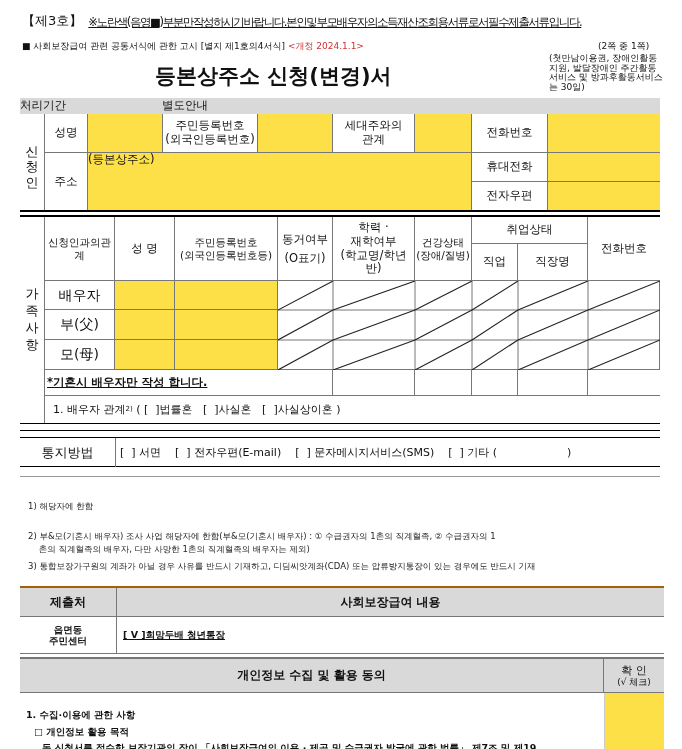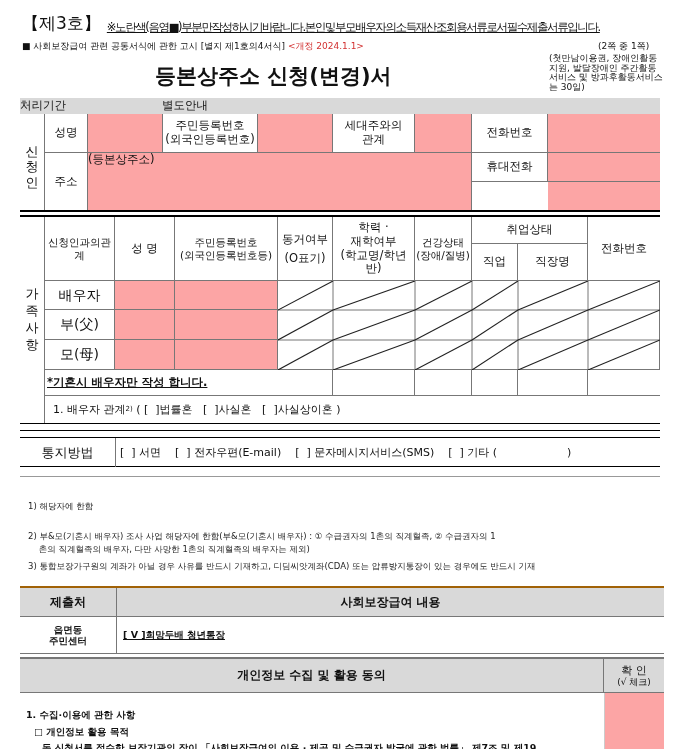--- a/index.html
+++ b/index.html
@@ -1,29 +1,29 @@
 <!DOCTYPE html>
 <html><head>
 <meta charset="utf-8">
 <style>
   * { box-sizing: border-box; margin: 0; padding: 0; }
   body { width: 682px; height: 749px; overflow: hidden; background: #fff; font-family: "DejaVu Sans", "Liberation Sans", sans-serif; color: #111; position: relative; }
   .abs { position: absolute; }
-  .y { background: #fca5a5; }
+  .y { background: #fde047; }
   .gray { background: #d9d9d9; }
   .cell { position: absolute; display: flex; align-items: center; justify-content: center; text-align: center; border-right: 1px solid #777; border-bottom: 1px solid #777; line-height: 1.2; }
   .hl { position: absolute; height: 0; border-top: 1px solid #777; }
   .diag { position: absolute; overflow: hidden; }
   .diag svg { width: 100%; height: 100%; display: block; }
 </style>
 </head>
 <body>
 
 <div class="abs" style="left:22px;top:12px;display:flex;align-items:flex-end;gap:6px;">
-  <span style="font-size:17px;">【제3호】</span>
+  <span style="font-size:13px;">【제3호】</span>
   <span style="font-size:11.5px;text-decoration:underline;letter-spacing:-1.4px;white-space:nowrap;">※노란색(음영■)부분만작성하시기바랍니다.본인및부모배우자의소득재산조회용서류로서필수제출서류입니다.</span>
 </div>
 <div class="abs" style="left:22px;top:40px;font-size:9px;white-space:nowrap;">
   <span>■ 사회보장급여 관련 공통서식에 관한 고시 [별지 제1호의4서식]</span>
   <span style="color:#d23030;">&lt;개정 2024.1.1&gt;</span>
 </div>
 <div class="abs" style="left:598px;top:40px;font-size:9px;white-space:nowrap;">(2쪽 중 1쪽)</div>
 <div class="abs" style="left:155px;top:62px;font-size:21px;font-weight:bold;white-space:nowrap;">등본상주소 신청(변경)서</div>
 <div class="abs" style="left:549px;top:54px;width:115px;font-size:9px;line-height:1.08;">(첫만남이용권, 장애인활동지원, 발달장애인 주간활동서비스 및 방과후활동서비스는 30일)</div>
 
@@ -46,20 +46,21 @@
   <div class="cell y" style="left:395px;top:0;width:57px;height:39px;"></div>
   <div class="cell" style="left:452px;top:0;width:76px;height:39px;">전화번호</div>
   <div class="cell y" style="left:528px;top:0;width:112px;height:39px;border-right:none;"></div>
 
   <div class="cell" style="left:25px;top:39px;width:43px;height:57px;border-bottom:none;">주소</div>
   <div class="cell y" style="left:68px;top:39px;width:384px;height:57px;align-items:flex-start;justify-content:flex-start;border-bottom:none;">
     <span>(등본상주소)</span>
   </div>
   <div class="cell" style="left:452px;top:39px;width:76px;height:29px;">휴대전화</div>
   <div class="cell y" style="left:528px;top:39px;width:112px;height:29px;border-right:none;"></div>
+  <div class="cell" style="left:452px;top:68px;width:76px;height:28px;border-bottom:none;">전자우편</div>
   <div class="cell y" style="left:528px;top:68px;width:112px;height:28px;border:none;"></div>
 </div>
 <div class="hl" style="left:20px;top:210px;width:640px;border-top:2px solid #000;"></div>
 <div class="hl" style="left:20px;top:215px;width:640px;border-top:2px solid #000;"></div>
 
 <div class="abs" style="left:20px;top:217px;width:640px;height:206px;font-size:11.5px;">
   <div class="cell" style="left:0;top:0;width:25px;height:206px;white-space:pre-line;border-bottom:none;font-size:13px;line-height:1.3;"><span>가
 족
 사
 항</span></div>

